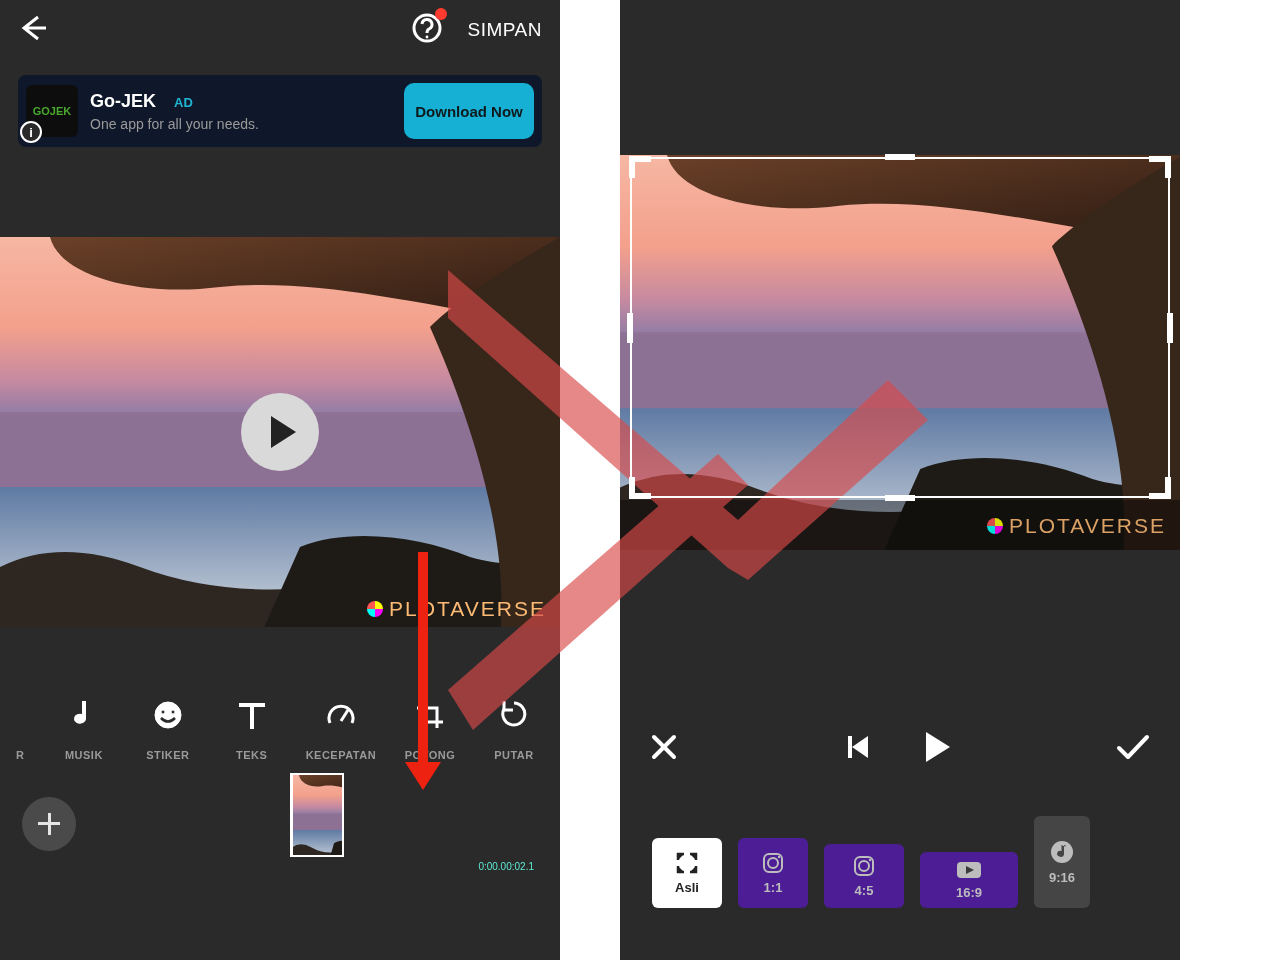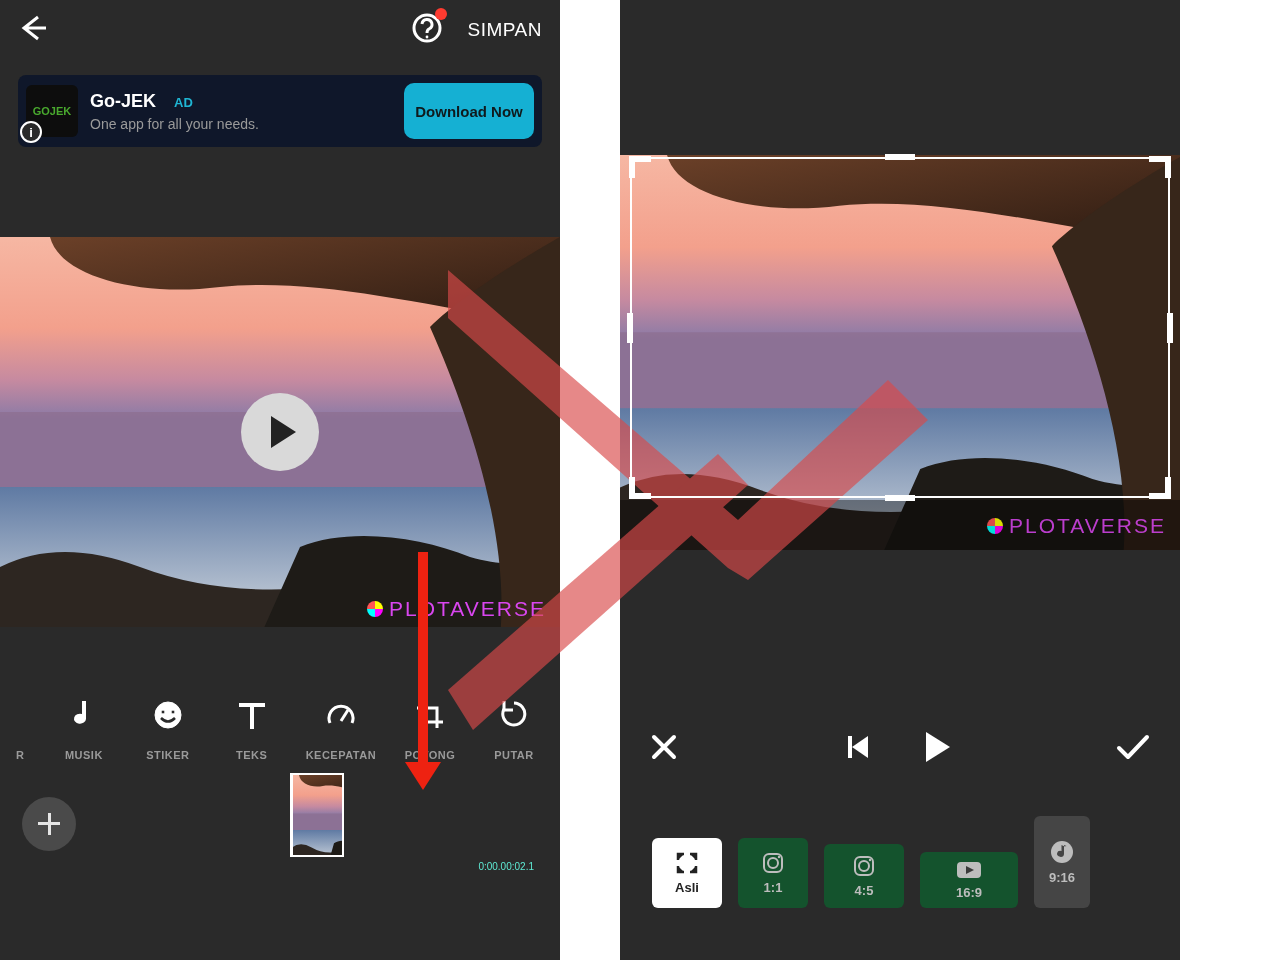--- a/index.html
+++ b/index.html
@@ -36,21 +36,21 @@
   .ad .title-row{display:flex;align-items:baseline;gap:18px}
   .ad .name{color:#fff;font-weight:700;font-size:18px}
   .ad .adlabel{color:#1fb6d4;font-weight:700;font-size:13px}
   .ad .sub{color:var(--muted);font-size:14px;margin-top:4px}
   .ad .cta{background:var(--ad);color:#0f1a1d;font-weight:700;font-size:15px;border-radius:10px;padding:22px 10px;line-height:1;display:flex;align-items:center;justify-content:center;min-width:130px;height:56px}
 
   .preview{margin-top:90px;height:390px;position:relative}
   .preview svg.scene{width:100%;height:100%;display:block}
   .playbtn{position:absolute;left:50%;top:50%;transform:translate(-50%,-50%);width:78px;height:78px;background:#d9d9d9;border-radius:50%;display:flex;align-items:center;justify-content:center}
   .playbtn .tri{width:0;height:0;border-left:25px solid #222;border-top:16px solid transparent;border-bottom:16px solid transparent;margin-left:6px}
-  .watermark{position:absolute;right:14px;bottom:6px;color:#d946ef;font-size:21px;letter-spacing:2px;display:flex;align-items:center;gap:6px;font-weight:300}
+  .watermark{position:absolute;right:14px;bottom:6px;color:#fdba74;font-size:21px;letter-spacing:2px;display:flex;align-items:center;gap:6px;font-weight:300}
   .watermark .ball{width:16px;height:16px;background:conic-gradient(#ff0 0 90deg,#f0f 90deg 180deg,#0ff 180deg 270deg,#f55 270deg 360deg);border-radius:50%}
 
   .toolrow{display:flex;align-items:flex-end;justify-content:space-between;padding:0 16px;margin-top:72px}
   .tool{display:flex;flex-direction:column;align-items:center;color:var(--muted);font-size:11px;font-weight:700;letter-spacing:.5px;min-width:60px}
   .tool svg{fill:#fff;stroke:#fff}
   .tool .cap{margin-top:20px}
   .tool.first{min-width:14px;align-items:flex-start}
 
   .timeline{display:flex;align-items:center;gap:20px;padding:14px 22px 0}
   .addbtn{width:54px;height:54px;border-radius:50%;background:#4a4a4a;display:flex;align-items:center;justify-content:center;position:relative}
@@ -91,21 +91,21 @@
   .cropframe .mt{left:50%;top:-5px;transform:translateX(-50%);width:30px;height:6px}
   .cropframe .mb{left:50%;bottom:-5px;transform:translateX(-50%);width:30px;height:6px}
   .cropframe .ml{left:-5px;top:50%;transform:translateY(-50%);width:6px;height:30px}
   .cropframe .mr{right:-5px;top:50%;transform:translateY(-50%);width:6px;height:30px}
 
   .r-controls{display:flex;justify-content:space-between;align-items:center;padding:0 30px;margin-top:180px}
   .r-controls .mid{display:flex;gap:50px;align-items:center}
   .icnbtn svg{fill:#fff;stroke:#fff}
 
   .r-ratios{display:flex;align-items:flex-end;gap:16px;padding:0 32px;margin-top:48px}
-  .card{background:#14532d;border-radius:6px;display:flex;flex-direction:column;align-items:center;justify-content:center;color:#bdbdbd;font-size:13px;font-weight:700;gap:6px}
+  .card{background:#4c1d95;border-radius:6px;display:flex;flex-direction:column;align-items:center;justify-content:center;color:#bdbdbd;font-size:13px;font-weight:700;gap:6px}
   .card.sel{background:#fff;color:#222}
   .card.r0{width:70px;height:70px}
   .card.r1{width:70px;height:70px}
   .card.r2{width:80px;height:64px}
   .card.r3{width:98px;height:56px}
   .card.r4{width:56px;height:92px;background:#454545}
   .card.sel svg{stroke:#222;fill:#222}
   .card svg{stroke:#bdbdbd;fill:none;stroke-width:2}
   .card .lbl{font-size:13px}
 </style>

